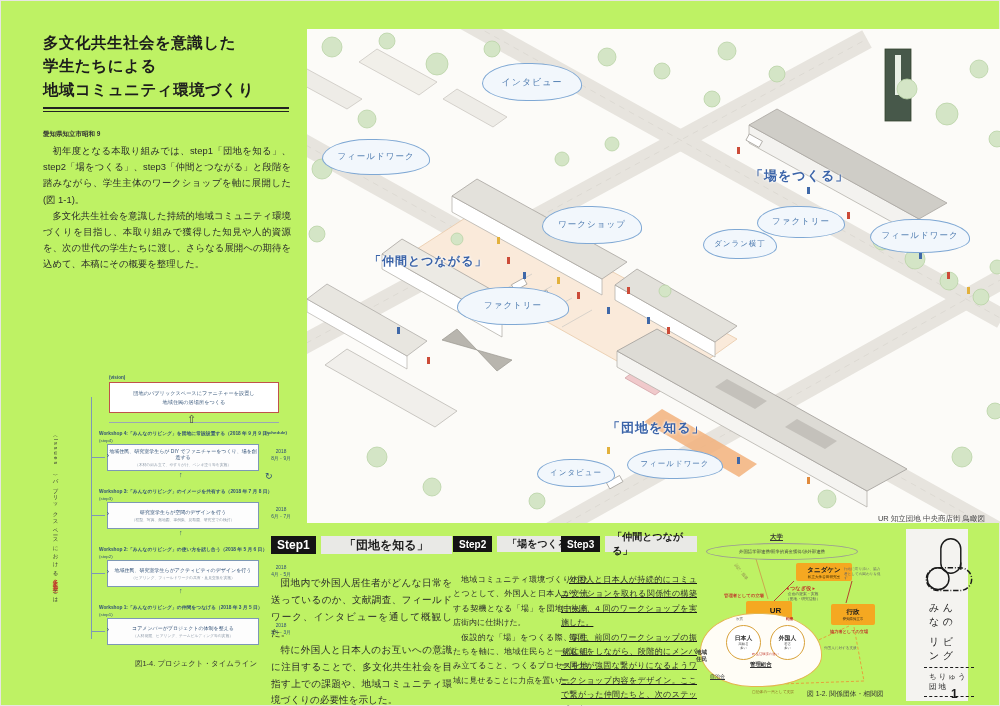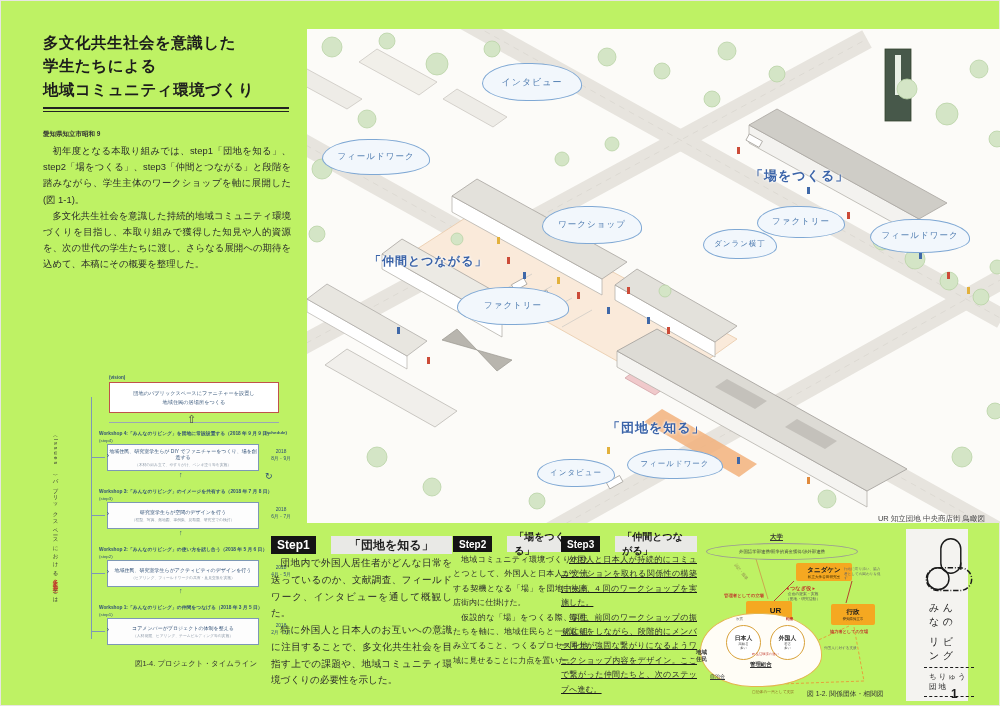--- a/index.html
+++ b/index.html
@@ -45,21 +45,21 @@
   
   .illu { left:306px; top:28px; width:696px; height:494px; }
   .cloud { position:absolute; background:#f2f7fc; border:1.3px solid #7fa8d4; color:#4f7cb0;
            display:flex; align-items:center; justify-content:center; letter-spacing:1px;
            border-radius:46% 54% 52% 48% / 58% 62% 42% 50%; }
   .blabel { position:absolute; font-weight:bold; color:#3a63a8; text-shadow:0 0 3px #fff,0 0 3px #fff; letter-spacing:1px; }
   .illu-caption { left:742px; top:513px; width:242px; text-align:right; font-size:7.5px; color:#444; }
 
   
   .stepcol { top:535px; }
-  .step-head { display:flex; align-items:stretch; gap:15px; height:18px; margin-bottom:1px; }
+  .step-head { display:flex; align-items:stretch; gap:5px; height:18px; margin-bottom:21px; }
   .step-badge { background:#141414; color:#fff; font-weight:bold; display:flex; align-items:center; padding:0 6px; }
   .step-title { background:#e9e9e6; font-weight:bold; display:flex; align-items:center; padding:0 7px; flex:1; justify-content:center; }
   .step-body p { text-indent:1em; text-align:justify; color:#2a2a2a; }
   .col1 { left:270px; width:181px; } .col1 .step-head{font-size:12px;} .col1 .step-body{font-size:9.6px; line-height:1.75;}
   .col2 { left:452px; width:135px; } .col2 .step-head{font-size:10px; height:16px;} .col2 .step-body{font-size:8px; line-height:1.8;}
   .col3 { left:560px; width:136px; } .col3 .step-head{font-size:10px; height:16px;} .col3 .step-body{font-size:8px; line-height:1.8;text-decoration:underline;}
 
   
   .diagram { left:693px; top:530px; width:188px; height:168px; font-size:5px; }
   .dg-uni-name { left:76px; top:2px; font-size:6.5px; font-weight:bold; text-decoration:underline; color:#333; }

